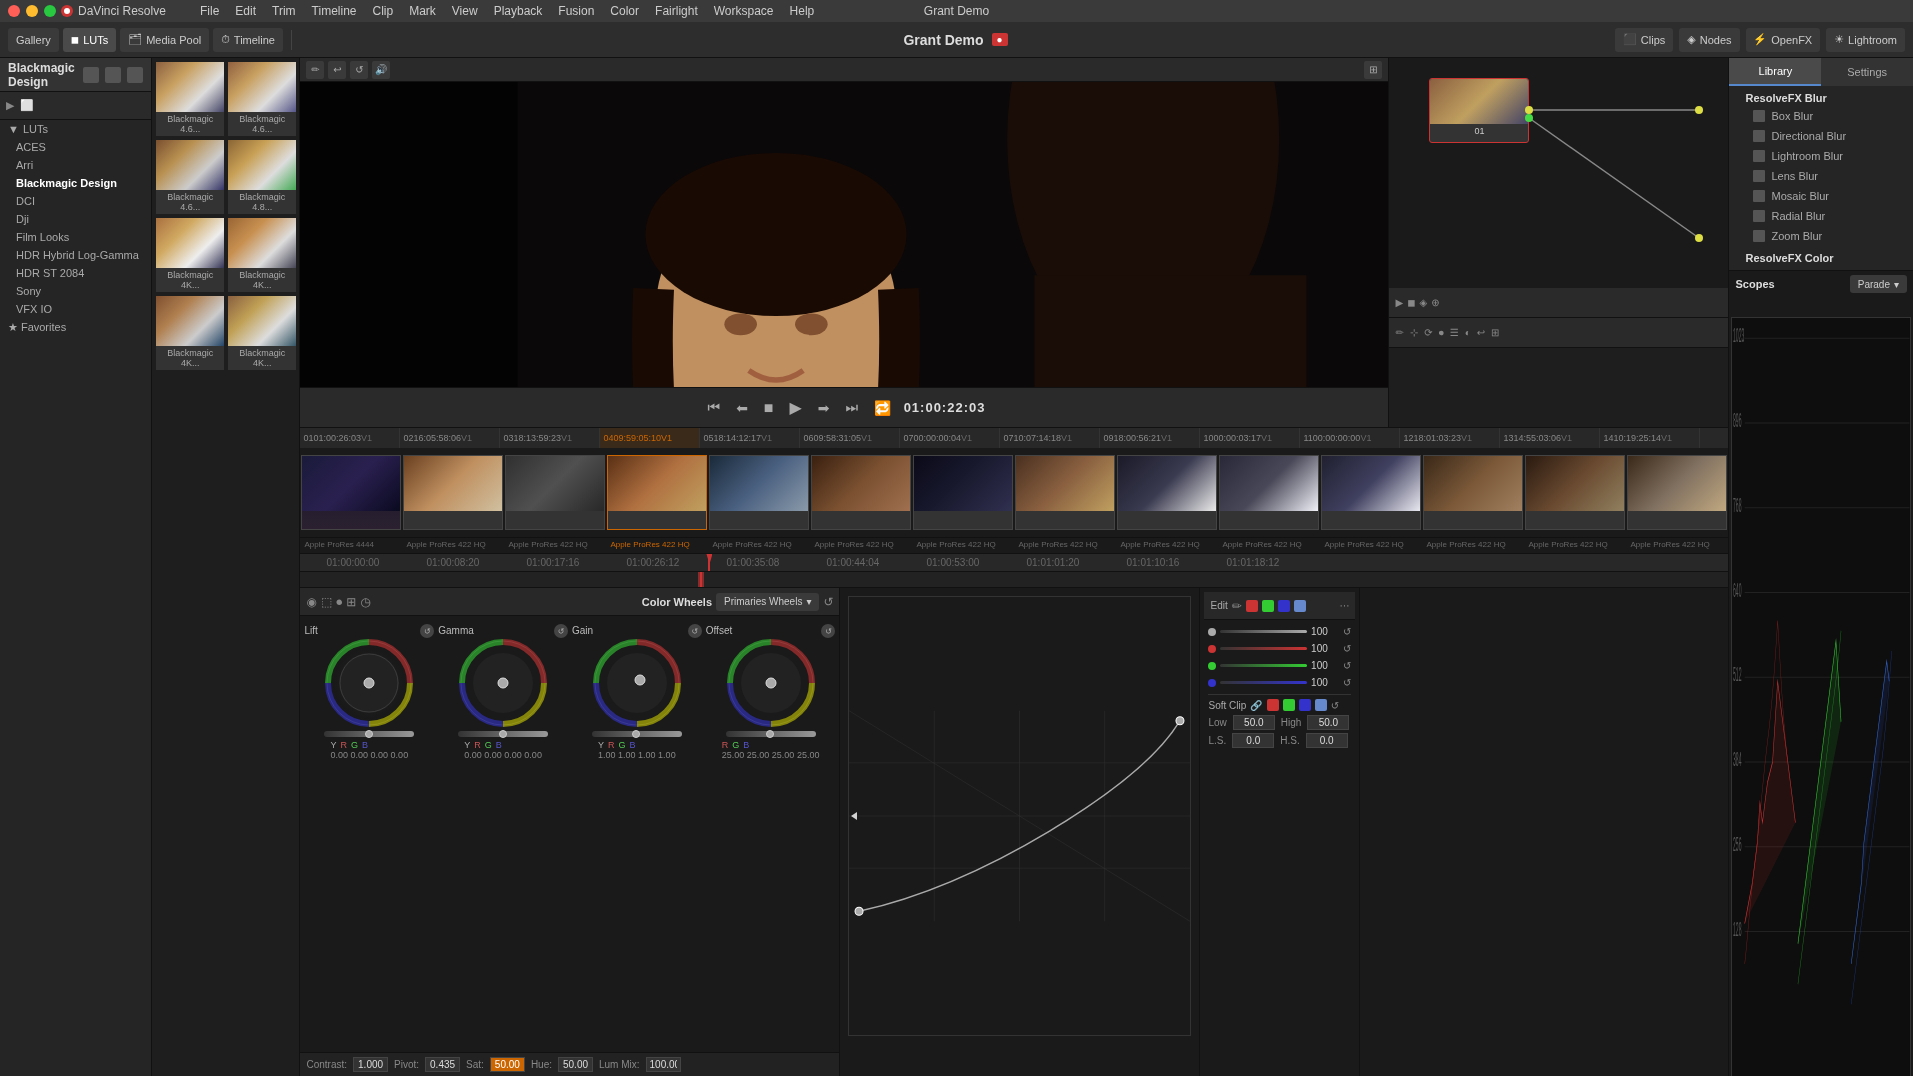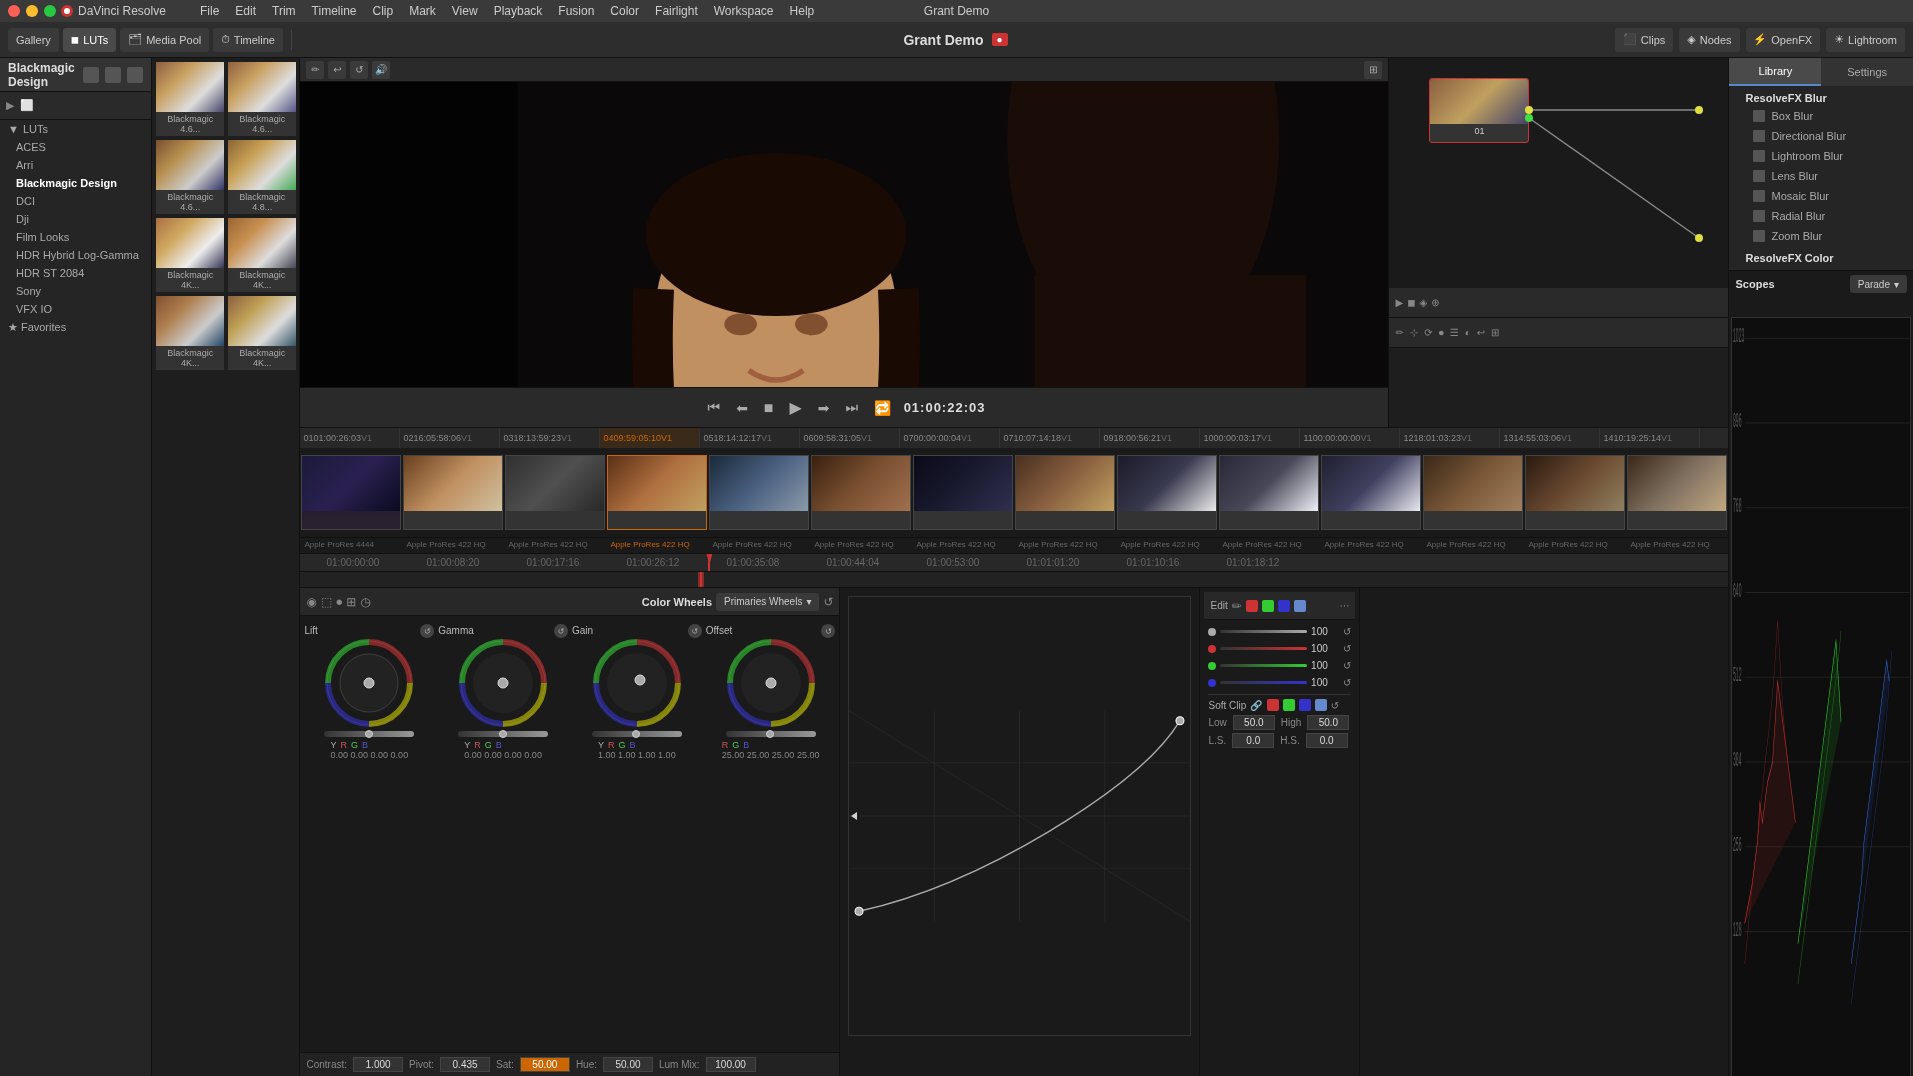--- a/index.html
+++ b/index.html
@@ -406,21 +406,21 @@
       padding: 4px 2px;
       font-size: 10px;
       color: #aaa;
     }
     .contrast-label { color: #888; }
     .num-input {
       background: #333;
       border: 1px solid #444;
       color: #ddd;
       font-size: 10px;
-      width: 50px;
+      width: 35px;
       padding: 1px 3px;
       text-align: center;
     }
     .divider-v { width: 1px; height: 20px; background: #444; margin: 0 4px; }
 
     
     .timeline-num-row {
       height: 20px;
       background: #282828;
       display: flex;

